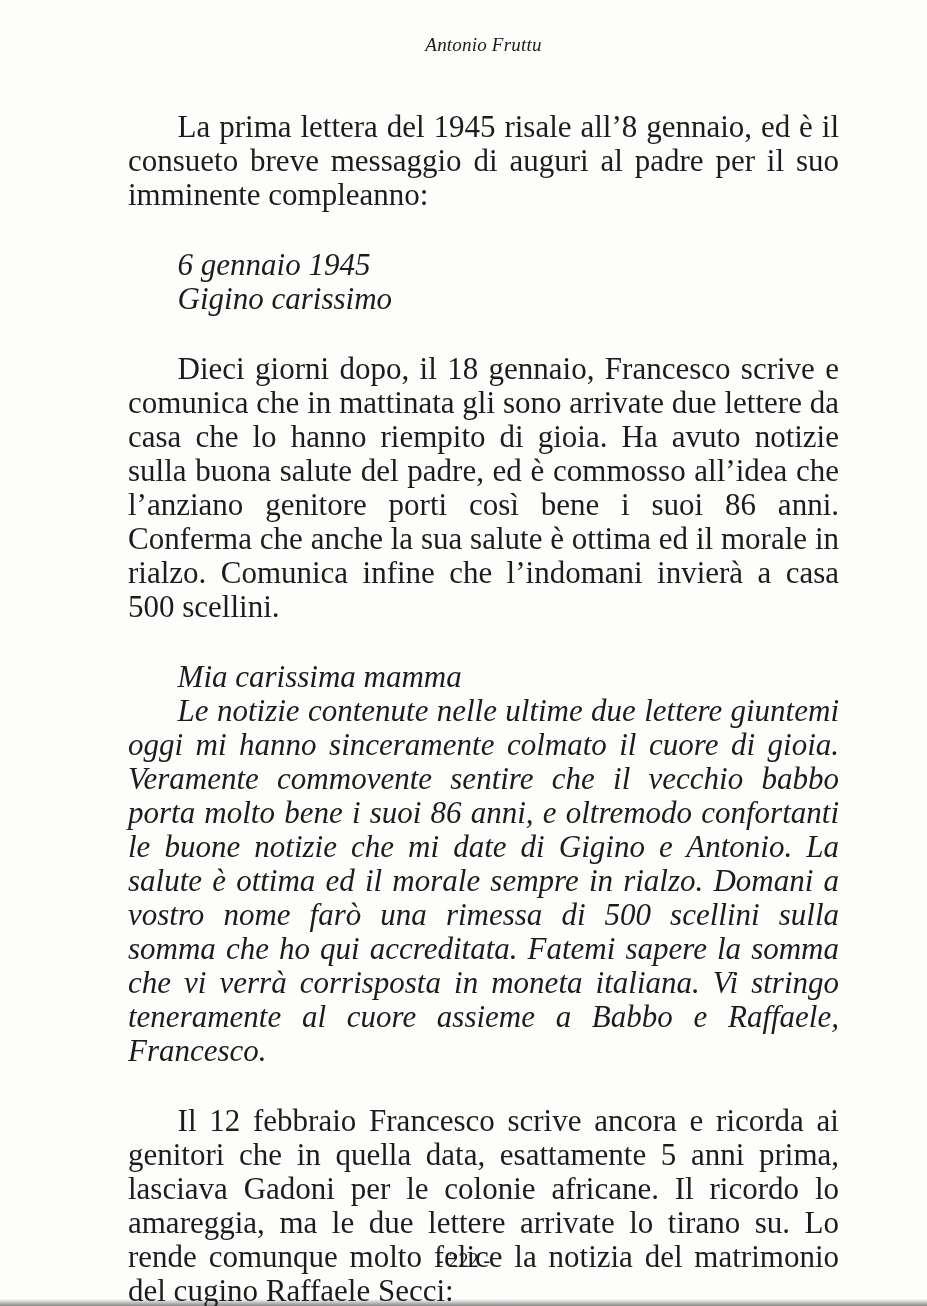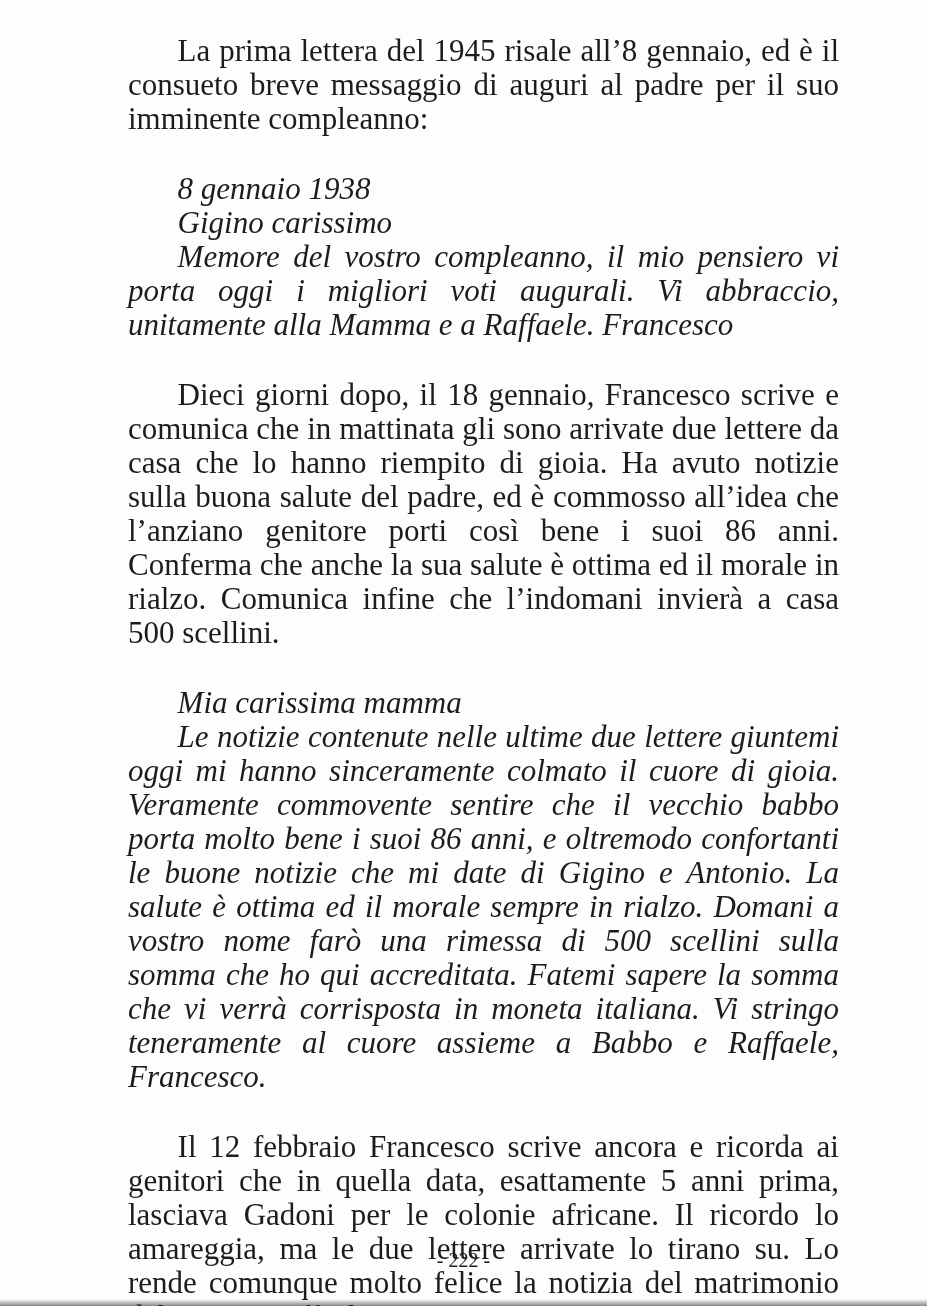--- a/index.html
+++ b/index.html
@@ -59,29 +59,29 @@
     right: 0;
     bottom: 0;
     height: 7px;
     background: linear-gradient(to bottom, rgba(0,0,0,0), rgba(40,40,40,0.55));
   }
 </style>
 </head>
 <body>
 
 <div class="page">
+  <div class="running-header">Antonio Fruttu</div>
 
   <div class="text-blocks">
       <div class="block body">
         <p>La prima lettera del 1945 risale all’8 gennaio, ed è il consueto breve messaggio di auguri al padre per il suo imminente compleanno:</p>
       </div>
       <div class="block letter">
-        <p>8 gennaio 1938</p>
+        <p>6 gennaio 1945</p>
         <p>Gigino carissimo</p>
-        <p>Memore del vostro compleanno, il mio pensiero vi porta oggi i migliori voti augurali. Vi abbraccio, unitamente alla Mamma e a Raffaele. Francesco</p>
       </div>
       <div class="block body">
         <p>Dieci giorni dopo, il 18 gennaio, Francesco scrive e comunica che in mattinata gli sono arrivate due lettere da casa che lo hanno riempito di gioia. Ha avuto notizie sulla buona salute del padre, ed è commosso all’idea che l’anziano genitore porti così bene i suoi 86 anni. Conferma che anche la sua salute è ottima ed il morale in rialzo. Comunica infine che l’indomani invierà a casa 500 scellini.</p>
       </div>
       <div class="block letter">
         <p>Mia carissima mamma</p>
         <p>Le notizie contenute nelle ultime due lettere giuntemi oggi mi hanno sinceramente colmato il cuore di gioia. Veramente commovente sentire che il vecchio babbo porta molto bene i suoi 86 anni, e oltremodo confortanti le buone notizie che mi date di Gigino e Antonio. La salute è ottima ed il morale sempre in rialzo. Domani a vostro nome farò una rimessa di 500 scellini sulla somma che ho qui accreditata. Fatemi sapere la somma che vi verrà corrisposta in moneta italiana. Vi stringo teneramente al cuore assieme a Babbo e Raffaele, Francesco.</p>
       </div>
       <div class="block body">
         <p>Il 12 febbraio Francesco scrive ancora e ricorda ai genitori che in quella data, esattamente 5 anni prima, lasciava Gadoni per le colonie africane. Il ricordo lo amareggia, ma le due lettere arrivate lo tirano su. Lo rende comunque molto felice la notizia del matrimonio del cugino Raffaele Secci:</p>

